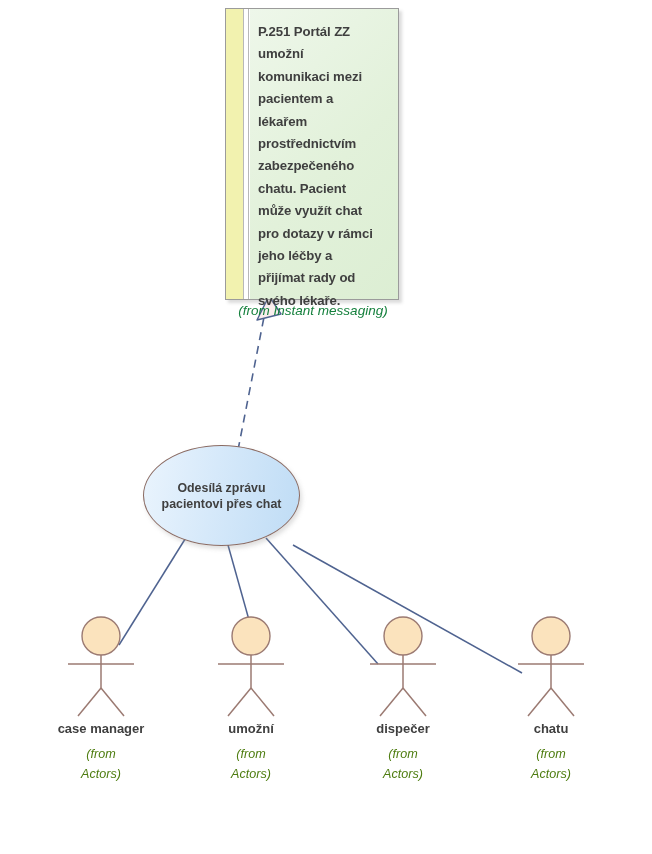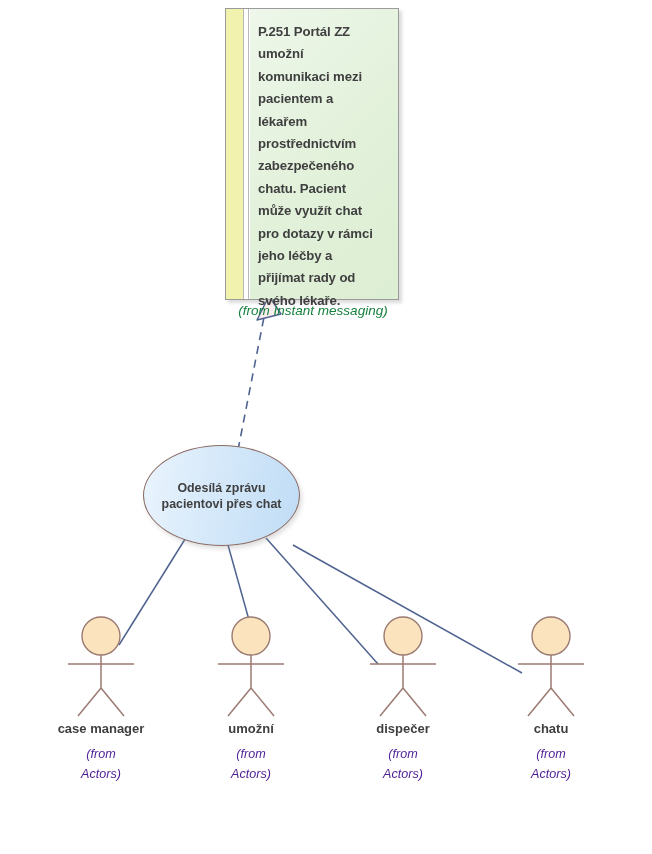--- a/index.html
+++ b/index.html
@@ -142,21 +142,21 @@
   .actor-name {
     font-size: 13px;
     font-weight: bold;
     color: #3f3f3f;
     line-height: 16px;
     margin-top: 1px;
   }
   .actor-from {
     font-size: 12.6px;
     font-style: italic;
-    color: #4c1d95;
+    color: #4d7c0f;
     line-height: 20px;
     margin-top: 7px;
     white-space: pre-line;
   }
 </style>
 </head>
 <body>
 
 <div id="canvas">
 

